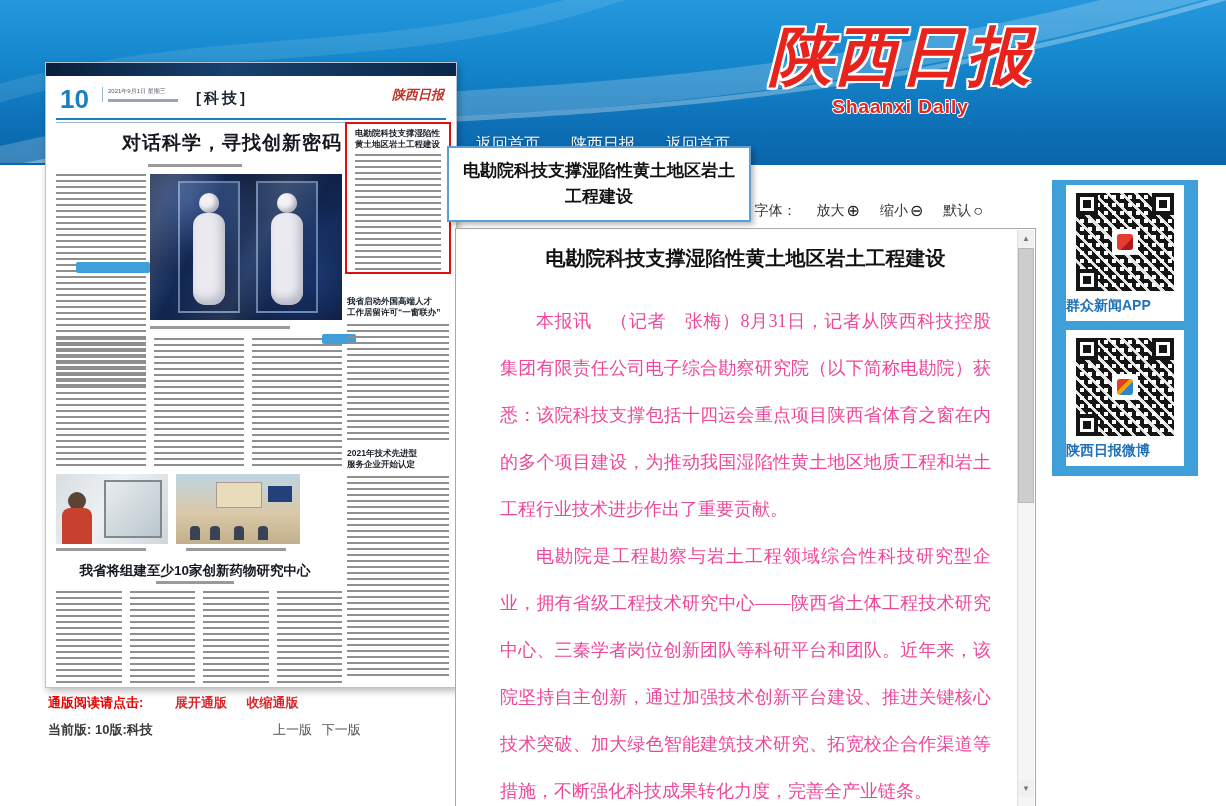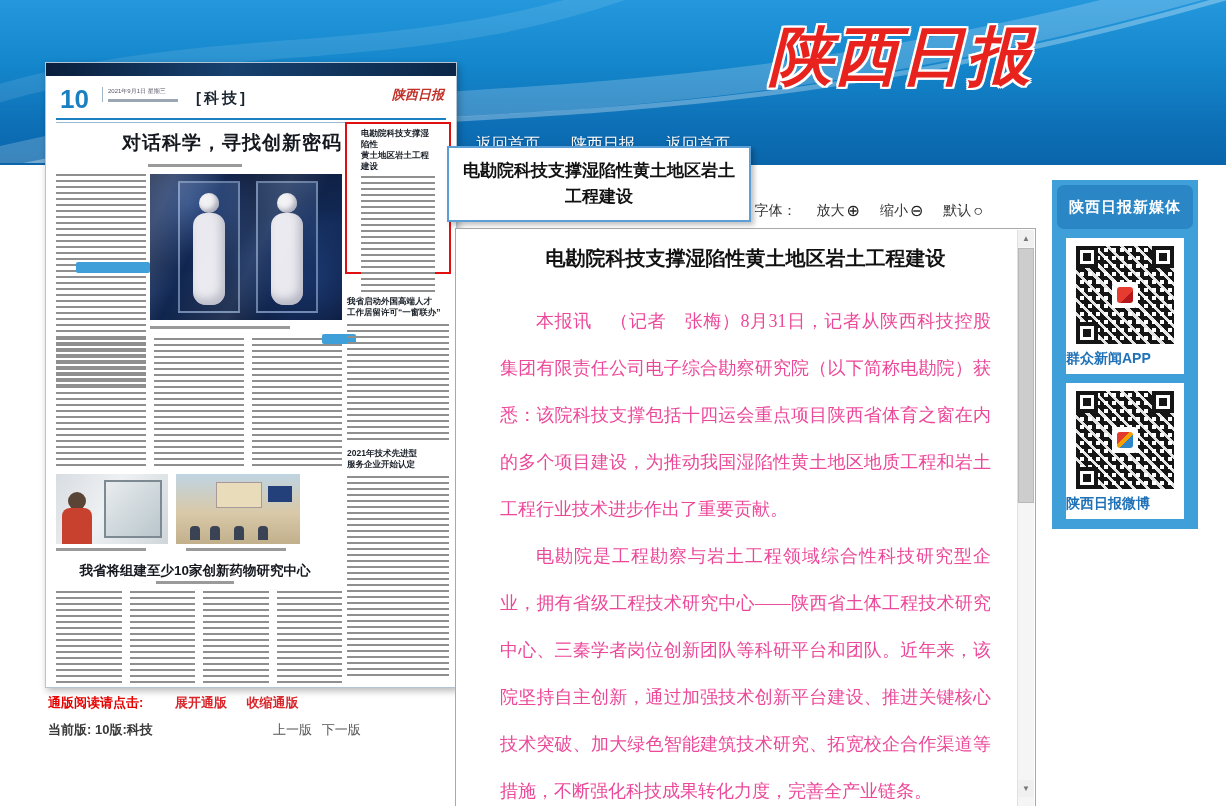--- a/index.html
+++ b/index.html
@@ -78,21 +78,21 @@
   .tv { position:absolute; right:8px; top:12px; width:24px; height:16px; background:#23407a; }
   .stu { position:absolute; bottom:4px; width:10px; height:14px; border-radius:4px 4px 0 0; background:#3a4354; }
 
   .headline2 { position:absolute; left:2px; top:486px; width:294px; text-align:center;
     font-size:13.5px; font-weight:bold; color:#15191f; }
   .byline2 { position:absolute; left:110px; top:505px; width:78px; }
 
   .right-col-title { position:absolute; left:301px; width:102px; font-size:8.5px; font-weight:bold;
     color:#1a2028; line-height:11px; white-space:pre-line; }
   .red-box { position:absolute; left:299px; top:46px; width:106px; height:152px; border:2px solid #e01010;
-    background:#fff; padding:4px 14px; cursor:pointer; }
+    background:#fff; padding:4px 8px; cursor:pointer; }
   .red-box .rb-title { font-size:8.5px; font-weight:bold; line-height:11px; color:#1a2028; white-space:pre-line; }
   .red-box .flines { margin-top:4px; height:116px; }
   .rlines { position:absolute; left:301px; width:102px; }
 
   
   .popup { position:absolute; left:447px; top:146px; width:304px; min-height:76px; background:#fff;
     border:2px solid #5b9fd6; z-index:50; box-shadow:3px 3px 5px rgba(0,0,0,.25);
     display:flex; align-items:center; justify-content:center; padding:8px 10px; cursor:pointer; }
   .popup-title { font-size:17px; font-weight:bold; color:#111; text-align:center; line-height:1.55; }
 
@@ -157,20 +157,21 @@
       <path d="M-60,185 C360,75 640,175 1270,-15" stroke="rgba(255,255,255,0.30)" stroke-width="5" fill="none"></path>
       <path d="M-80,120 C200,10 420,90 700,-40" stroke="rgba(255,255,255,0.10)" stroke-width="18" fill="none"></path>
     </svg>
     <div class="top-nav">
       <a>返回首页</a>
       <a>陕西日报</a>
       <a>返回首页</a>
     </div>
     <div class="logo">
       <div class="logo-cn">陕西日报</div>
+      <div class="logo-en">Shaanxi Daily</div>
     </div>
   </div>
 
   <div class="paper">
     <div class="paper-strip"></div>
     <div class="paper-body">
       <div class="pg-num">10</div>
       <div class="pg-meta">
         <div class="pg-date">2021年9月1日 星期三</div>
         <div class="mbar"></div>
@@ -283,21 +284,20 @@
     <a class="sp1">展开通版</a>
     <a class="sp2">收缩通版</a>
   </div>
   <div class="cur-row">当前版: 10版:科技</div>
   <div class="pn-links">
     <a>上一版</a>
     <a>下一版</a>
   </div>
 
   <div class="sidebar">
-    <div class="sb-header">陕西日报新媒体</div>
 
     <div class="qr-card">
       <div class="qr">
         <i class="f1"></i>
           <i class="f2"></i>
           <i class="f3"></i>
         <div class="qr-logo">
             <span class="logo-red"></span>
           </div>
       </div>

